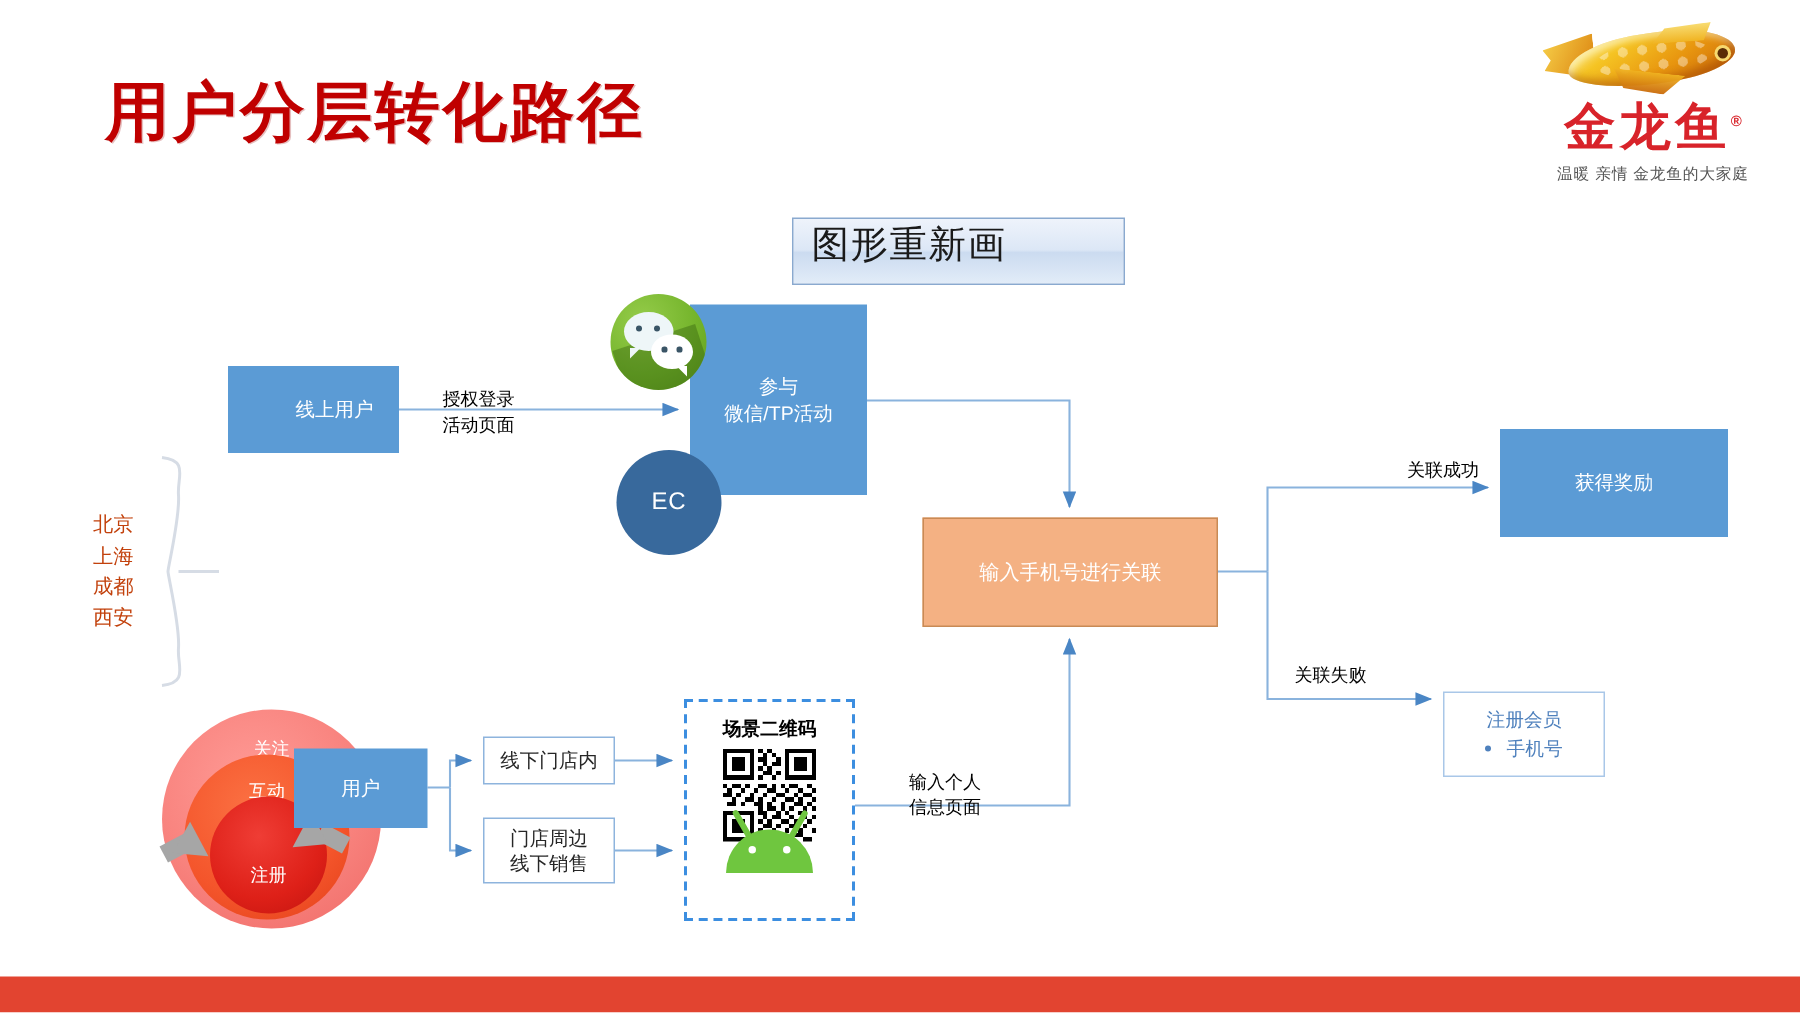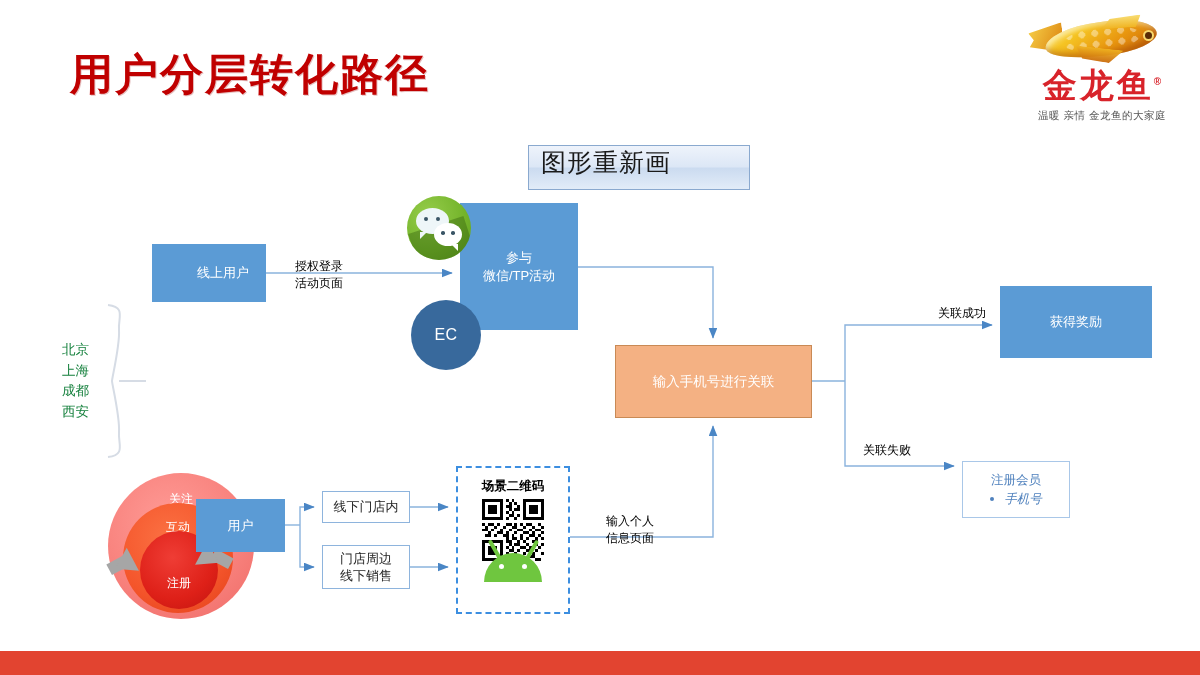--- a/index.html
+++ b/index.html
@@ -206,21 +206,20 @@
     justify-content: center;
     width: 100%;
     color: #4f81bd;
     font-size: 12.5px;
     line-height: 1.5;
   }
   .node-register-inner .bullet-row {
     display: flex;
     align-items: center;
     gap: 10px;
-    font-style: italic;
   }
   .node-register-inner .dot {
     width: 4px; height: 4px; border-radius: 50%; background: #4f81bd;
     display: inline-block;
   }
 
   
   .wechat-icon {
     position: absolute;
     left: 407px;
@@ -279,21 +278,21 @@
     font-size: 16px;
     letter-spacing: .5px;
   }
 
   
   .cities {
     position: absolute;
     left: 62px;
     top: 340px;
     font-size: 13.5px;
-    color: #15803d;
+    color: #c2410c;
     line-height: 1.52;
     text-align: left;
   }
 
   
   .funnel {
     position: absolute;
     left: 108px;
     top: 473px;
     width: 146px;

